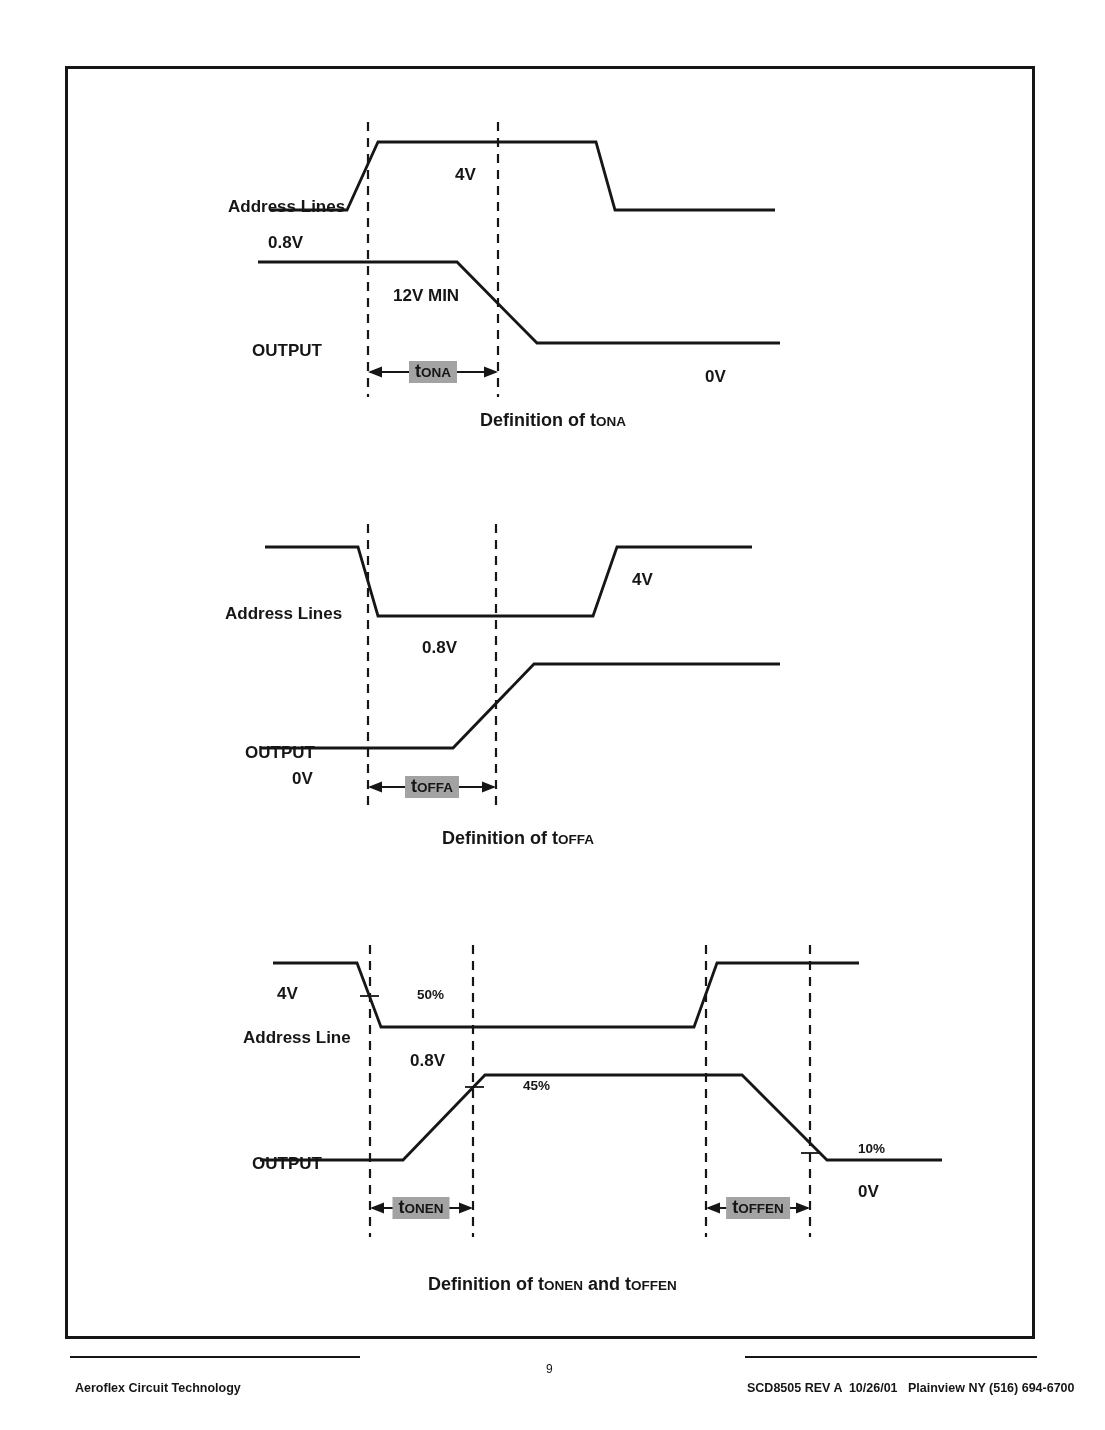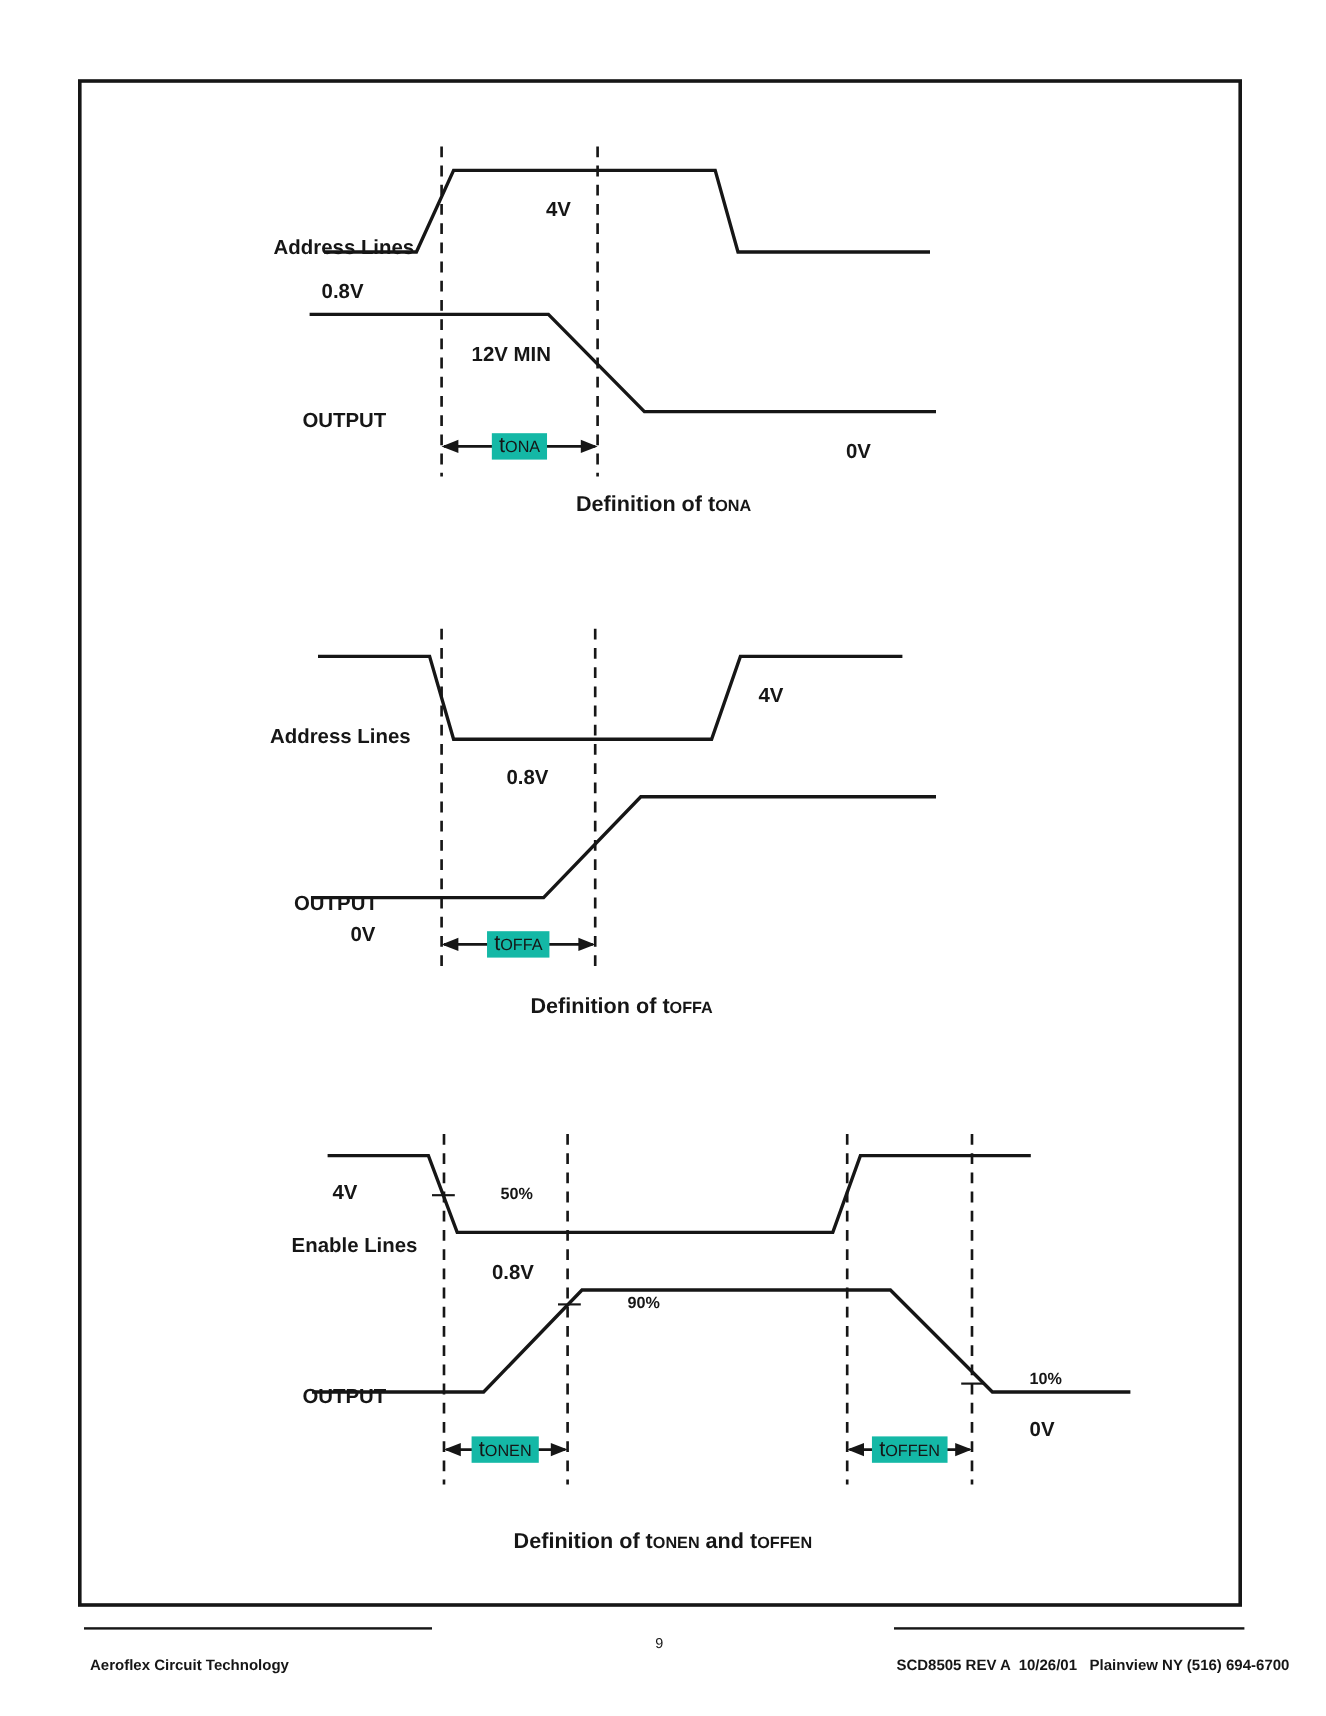--- a/index.html
+++ b/index.html
@@ -3,22 +3,22 @@
 <meta charset="utf-8">
 <style>
   html,body{margin:0;padding:0;background:#ffffff;}
   .page{position:relative;width:1105px;height:1430px;background:#ffffff;
         font-family:"Liberation Sans","DejaVu Sans",sans-serif;color:#161616;overflow:hidden;}
   .border-box{position:absolute;left:65px;top:66px;width:970px;height:1273px;
               border:3px solid #161616;box-sizing:border-box;}
   .art{position:absolute;left:0;top:0;}
   .lbl{position:absolute;font-weight:bold;font-size:17px;line-height:1.15;white-space:nowrap;margin-top:44px;}
   .pct{position:absolute;font-weight:bold;font-size:13.5px;line-height:1.1;white-space:nowrap;margin-left:36px;}
-  .timing{position:absolute;transform:translateX(-50%);font-weight:normal;font-size:18px;
-          line-height:20px;background:#14b8a6;padding:0 6px;white-space:nowrap;}
+  .timing{position:absolute;transform:translateX(-50%);font-weight:bold;font-size:18px;
+          line-height:20px;background:#a3a3a3;padding:0 6px;white-space:nowrap;}
   .timing .ts{font-size:13.5px;}
   .cap{position:absolute;font-weight:bold;font-size:18px;line-height:1.15;white-space:nowrap;}
   .cap .ts{font-size:13.5px;}
   .cap .t{margin-left:5px;}
   .cap .mid{margin:15px 5px;}
   .rule{position:absolute;height:2px;background:#161616;}
   .foot{position:absolute;font-weight:bold;font-size:12.5px;line-height:1.2;white-space:pre;margin-top:20px;}
   .pageno{position:absolute;font-size:12px;line-height:1.2;}
 </style>
 </head>
@@ -96,24 +96,24 @@
 
   <div class="lbl" style="left:225px;top:560px">Address Lines</div>
   <div class="lbl" style="left:422px;top:594px">0.8V</div>
   <div class="lbl" style="left:632px;top:526px">4V</div>
   <div class="lbl" style="left:245px;top:699px">OUTPUT</div>
   <div class="lbl" style="left:292px;top:725px">0V</div>
   <div class="timing" style="left:432px;top:776px"><span>t</span><span class="ts">OFFA</span></div>
   <div class="cap" style="left:442px;top:828px"><span>Definition of</span><span class="t">t</span><span class="ts">OFFA</span></div>
 
   <div class="lbl" style="left:277px;top:940px">4V</div>
-  <div class="lbl" style="left:243px;top:984px">Enable Lines</div>
+  <div class="lbl" style="left:243px;top:984px">Address Line</div>
   <div class="pct" style="left:381px;top:988px">50%</div>
   <div class="lbl" style="left:410px;top:1007px">0.8V</div>
-  <div class="pct" style="left:487px;top:1079px">90%</div>
+  <div class="pct" style="left:487px;top:1079px">45%</div>
   <div class="lbl" style="left:252px;top:1110px">OUTPUT</div>
   <div class="pct" style="left:822px;top:1142px">10%</div>
   <div class="lbl" style="left:858px;top:1138px">0V</div>
   <div class="timing" style="left:421px;top:1197px"><span>t</span><span class="ts">ONEN</span></div>
   <div class="timing" style="left:758px;top:1197px"><span>t</span><span class="ts">OFFEN</span></div>
   <div class="cap" style="left:428px;top:1274px"><span>Definition of</span><span class="t">t</span><span class="ts">ONEN</span><span class="mid">and</span><span>t</span><span class="ts">OFFEN</span></div>
 
   <div class="rule" style="left:70px;top:1356px;width:290px"></div>
   <div class="foot" style="left:75px;top:1361px">Aeroflex Circuit Technology</div>
   <div class="pageno" style="left:546px;top:1362px">9</div>

